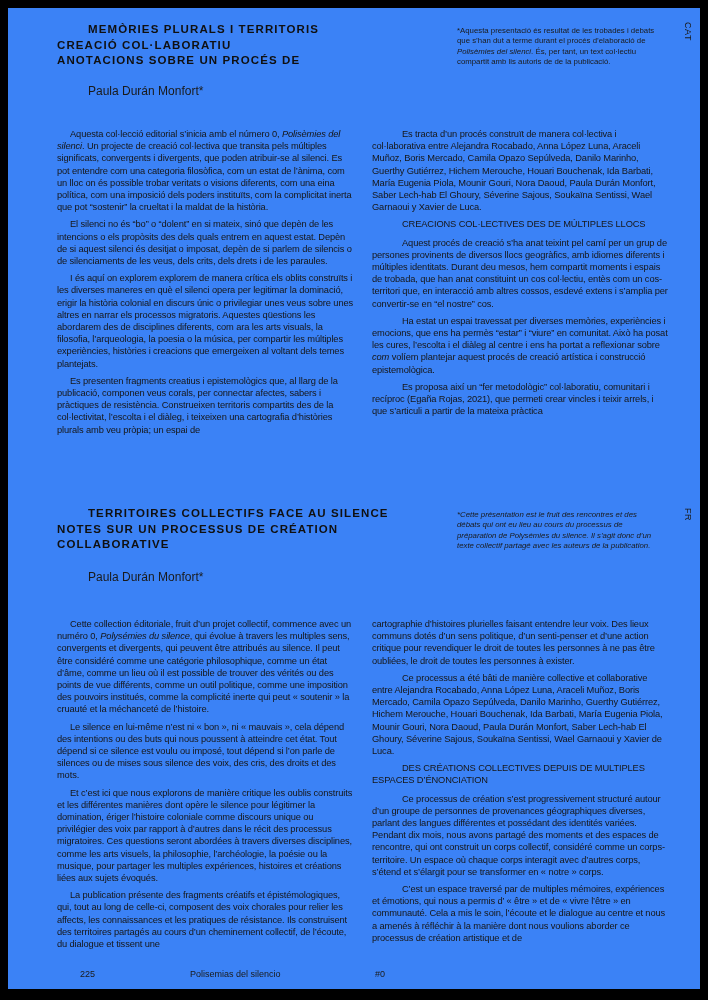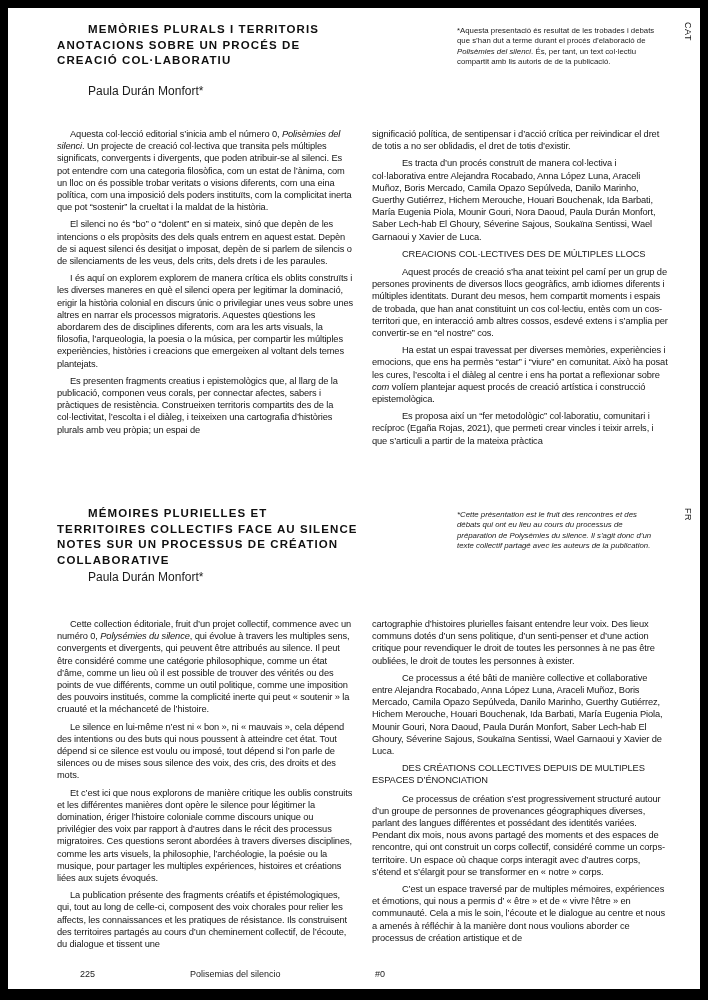--- a/index.html
+++ b/index.html
@@ -5,21 +5,21 @@
   html,body{margin:0;padding:0;}
   body{
     width:708px;height:1000px;
     background:#000;
     position:relative;
     font-family:"Liberation Sans", sans-serif;
     -webkit-font-smoothing:antialiased;
   }
   .page{
     position:absolute;left:8px;top:8px;width:692px;height:981px;
-    background:#ffffff;color:#151515;overflow:hidden;
+    background:#3b82f6;color:#151515;overflow:hidden;
   }
   .abs{position:absolute;}
   .title{
     font-weight:bold;font-size:11.5px;line-height:15.5px;
     letter-spacing:1.1px;text-transform:uppercase;color:#101010;
     white-space:nowrap;margin:0;
   }
   .title .tl{display:block;}
   .title .tl:first-child{padding-left:31px;}
   .author{font-size:12px;color:#1a1a1a;}
@@ -44,46 +44,44 @@
   .footer-item{font-size:9px;color:#1a1a1a;}
   i{}
 </style>
 </head>
 <body>
 
 <div class="page">
 
   <h1 class="title abs" style="left:49px;top:14px;">
     <span class="tl">Memòries plurals i territoris</span>
+    <span class="tl">creació col·laboratiu</span>
     <span class="tl">Anotacions sobre un procés de</span>
-    <span class="tl">creació col·laboratiu</span>
   </h1>
   <div class="author abs" style="left:80px;top:76px;">Paula Durán Monfort*</div>
   <div class="footnote abs" style="left:449px;top:18px;">*Aquesta presentació és resultat de les trobades i debats que s’han dut a terme durant el procés d’elaboració de <i>Polisèmies del silenci</i>. És, per tant, un text col·lectiu compartit amb lis autoris de de la publicació.</div>
   <div class="lang-label abs" style="right:7px;top:14px;">CAT</div>
 
   <div class="cols abs" style="left:49px;top:120px;">
     <div class="col">
       <p class="para indent-normal">Aquesta col·lecció editorial s’inicia amb el número 0, <i>Polisèmies del silenci</i>. Un projecte de creació col·lectiva que transita pels múltiples significats, convergents i divergents, que poden atribuir-se al silenci. Es pot entendre com una categoria filosòfica, com un estat de l’ànima, com un lloc on és possible trobar veritats o visions diferents, com una eina política, com una imposició dels poders instituïts, com la complicitat inerta que pot “sostenir” la crueltat i la maldat de la història.</p>
       <p class="para indent-normal">El silenci no és “bo” o “dolent” en si mateix, sinó que depèn de les intencions o els propòsits des dels quals entrem en aquest estat. Depèn de si aquest silenci és desitjat o imposat, depèn de si parlem de silencis o de silenciaments de les veus, dels crits, dels drets i de les paraules.</p>
       <p class="para indent-normal">I és aquí on explorem explorem de manera crítica els oblits construïts i les diverses maneres en què el silenci opera per legitimar la dominació, erigir la història colonial en discurs únic o privilegiar unes veus sobre unes altres en narrar els processos migratoris. Aquestes qüestions les abordarem des de disciplines diferents, com ara les arts visuals, la filosofia, l’arqueologia, la poesia o la música, per compartir les múltiples experiències, històries i creacions que emergeixen al voltant dels temes plantejats.</p>
       <p class="para indent-normal">Es presenten fragments creatius i epistemològics que, al llarg de la publicació, componen veus corals, per connectar afectes, sabers i pràctiques de resistència. Construeixen territoris compartits des de la col·lectivitat, l’escolta i el diàleg, i teixeixen una cartografia d’històries plurals amb veu pròpia; un espai de</p>
     </div>
     <div class="col">
-      <p class="para indent-none">significació política, de sentipensar i d’acció crítica per reivindicar el dret de totis a no ser oblidadis, el dret de totis d’existir.</p>
       <p class="para indent-deep">Es tracta d’un procés construït de manera col·lectiva i col·laborativa entre Alejandra Rocabado, Anna López Luna, Araceli Muñoz, Boris Mercado, Camila Opazo Sepúlveda, Danilo Marinho, Guerthy Gutiérrez, Hichem Merouche, Houari Bouchenak, Ida Barbati, María Eugenia Piola, Mounir Gouri, Nora Daoud, Paula Durán Monfort, Saber Lech-hab El Ghoury, Séverine Sajous, Soukaïna Sentissi, Wael Garnaoui y Xavier de Luca.</p>
       <p class="para heading">CREACIONS COL·LECTIVES DES DE MÚLTIPLES LLOCS</p>
       <p class="para indent-deep">Aquest procés de creació s’ha anat teixint pel camí per un grup de persones provinents de diversos llocs geogràfics, amb idiomes diferents i múltiples identitats. Durant deu mesos, hem compartit moments i espais de trobada, que han anat constituint un cos col·lectiu, entès com un cos-territori que, en interacció amb altres cossos, esdevé extens i s’amplia per convertir-se en “el nostre” cos.</p>
       <p class="para indent-deep">Ha estat un espai travessat per diverses memòries, experiències i emocions, que ens ha permès “estar” i “viure” en comunitat. Això ha posat les cures, l’escolta i el diàleg al centre i ens ha portat a reflexionar sobre <i>com</i> volíem plantejar aquest procés de creació artística i construcció epistemològica.</p>
       <p class="para indent-deep">Es proposa així un “fer metodològic” col·laboratiu, comunitari i recíproc (Egaña Rojas, 2021), que permeti crear vincles i teixir arrels, i que s’articuli a partir de la mateixa pràctica</p>
     </div>
   </div>
 
   <h1 class="title abs" style="left:49px;top:498px;">
-    <span class="tl">Mémoires plurielles et</span>
     <span class="tl">territoires collectifs face au silence</span>
     <span class="tl">Notes sur un processus de création</span>
     <span class="tl">collaborative</span>
   </h1>
   <div class="author abs" style="left:80px;top:562px;">Paula Durán Monfort*</div>
   <div class="footnote italic abs" style="left:449px;top:502px;">*Cette présentation est le fruit des rencontres et des débats qui ont eu lieu au cours du processus de préparation de <i>Polysémies du silence</i>. Il s’agit donc d’un texte collectif partagé avec les auteurs de la publication.</div>
   <div class="lang-label abs" style="right:7px;top:500px;">FR</div>
 
   <div class="cols abs" style="left:49px;top:610px;">
     <div class="col">

